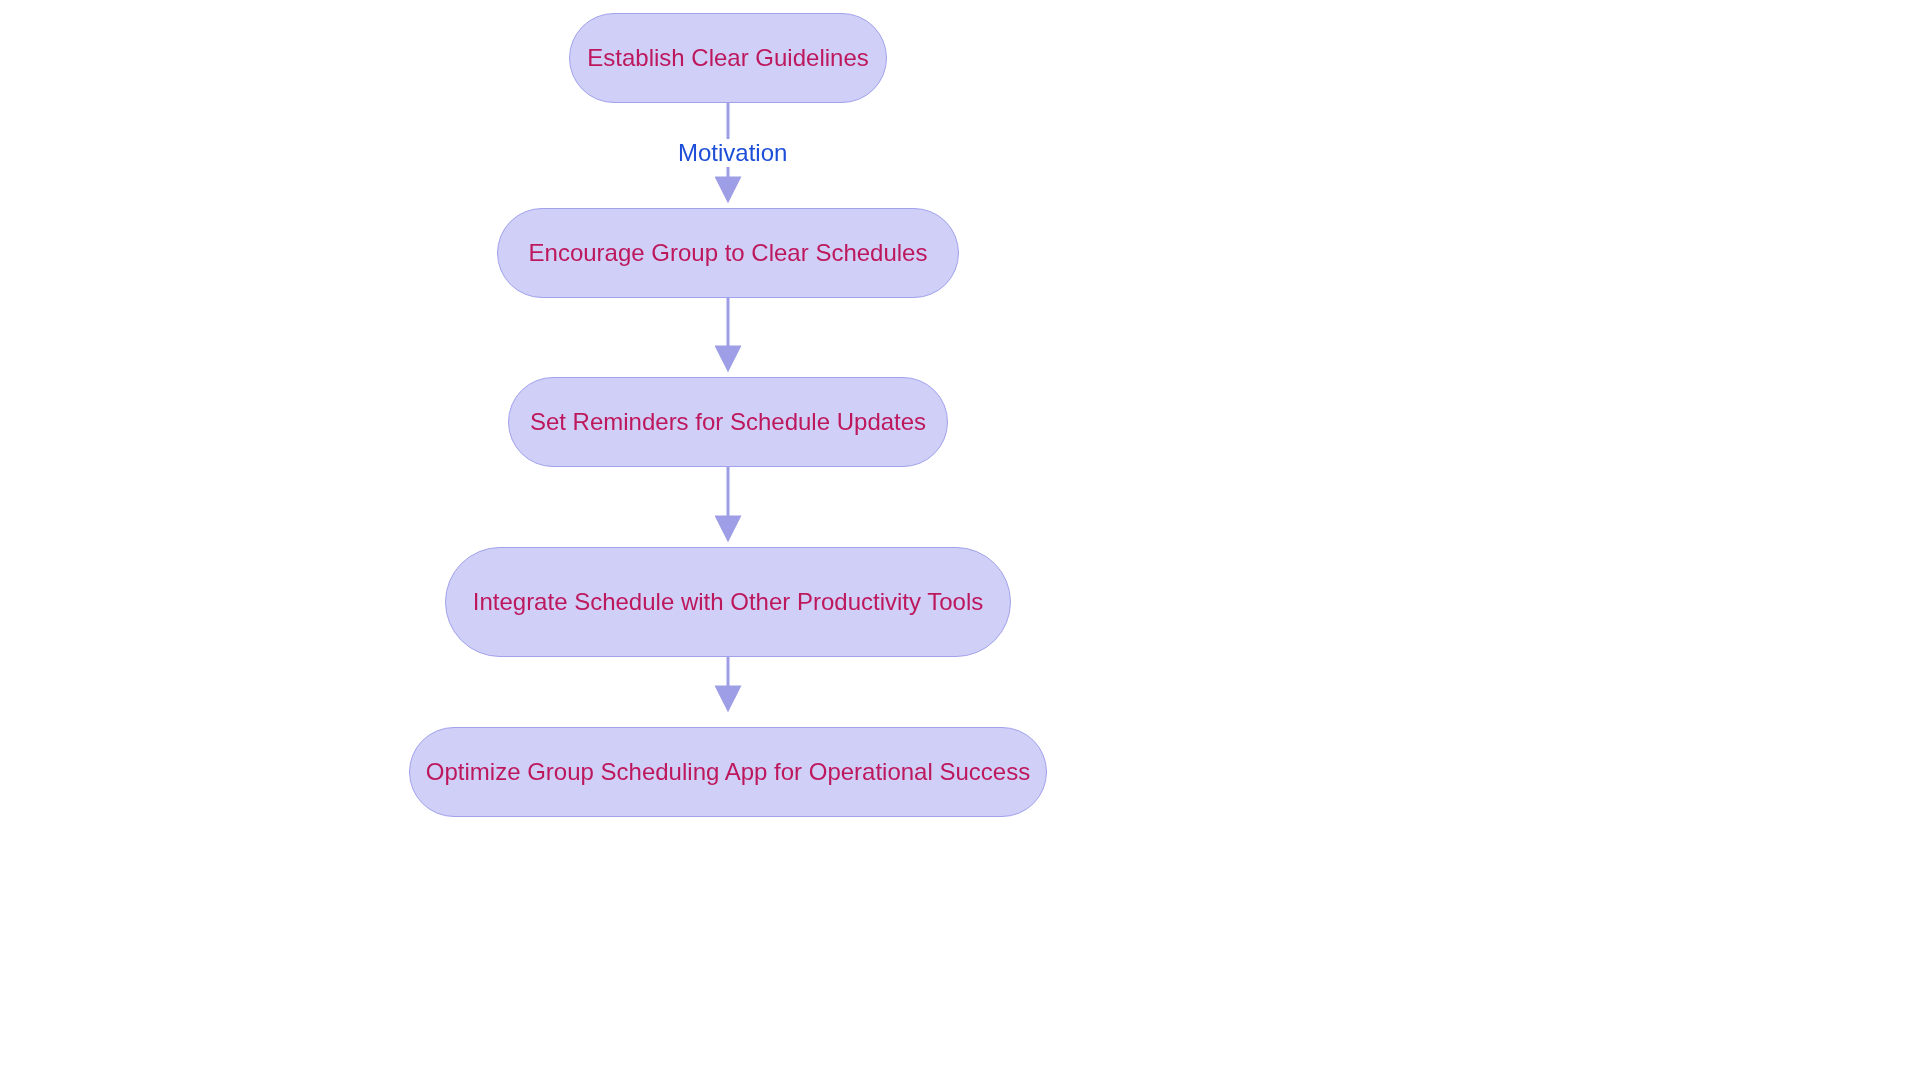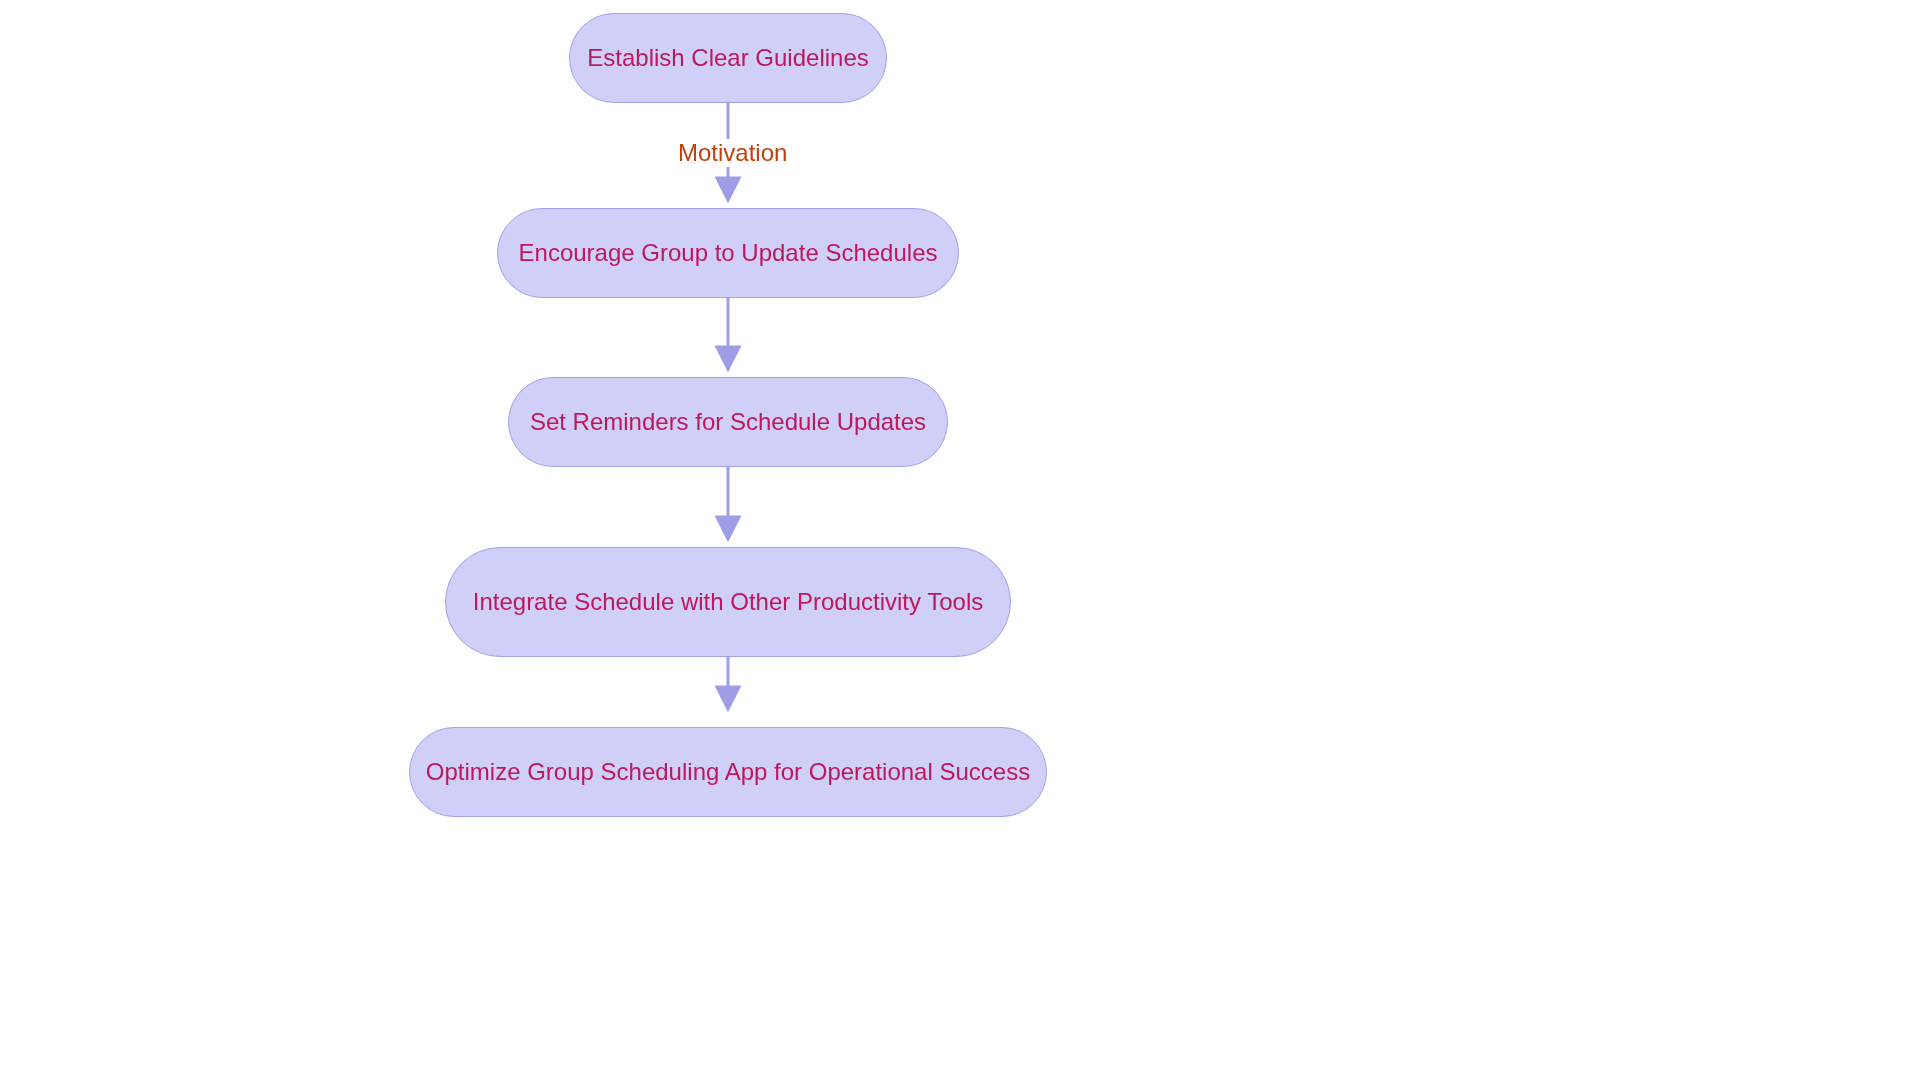--- a/index.html
+++ b/index.html
@@ -25,21 +25,21 @@
     justify-content: center;
     color: #be185d;
     font-size: 24px;
     font-weight: 400;
     padding: 0 42px;
     box-sizing: border-box;
     white-space: nowrap;
   }
   .edge-label {
     position: absolute;
-    color: #c2410c;
+    color: #1d4ed8;
     font-size: 24px;
     background: #fff;
     padding: 0 4px;
   }
   svg.overlay {
     position: absolute;
     left: 0; top: 0;
     width: 1920px;
     height: 1080px;
     pointer-events: none;
@@ -66,21 +66,21 @@
     <line x1="728" y1="637" x2="728" y2="707" stroke="#9e9ee6" stroke-width="3" marker-end="url(#arrow)"></line>
   </svg>
 
   <div class="edge-label" style="left:674px; top:139px;">Motivation</div>
 
   <div class="node" style="left:569px; top:13px; width:318px; height:90px;">
     <span>Establish Clear Guidelines</span>
   </div>
 
   <div class="node" style="left:497px; top:208px; width:462px; height:90px;">
-    <span>Encourage Group to Update Schedules</span>
+    <span>Encourage Group to Clear Schedules</span>
   </div>
 
   <div class="node" style="left:508px; top:377px; width:440px; height:90px;justify-content:center;">
     <span>Set Reminders for Schedule Updates</span>
   </div>
 
   <div class="node" style="left:445px; top:547px; width:566px; height:110px;">
     <span>Integrate Schedule with Other Productivity Tools</span>
   </div>
 

